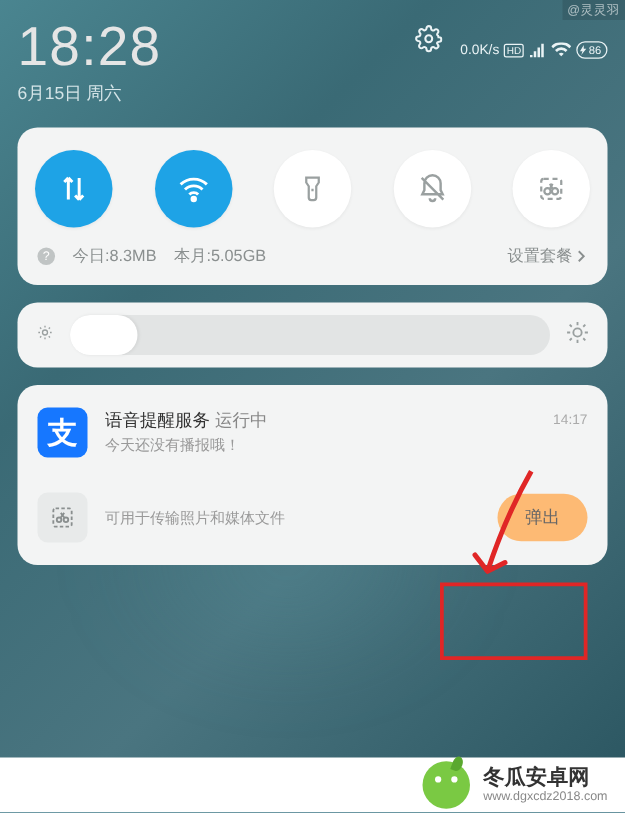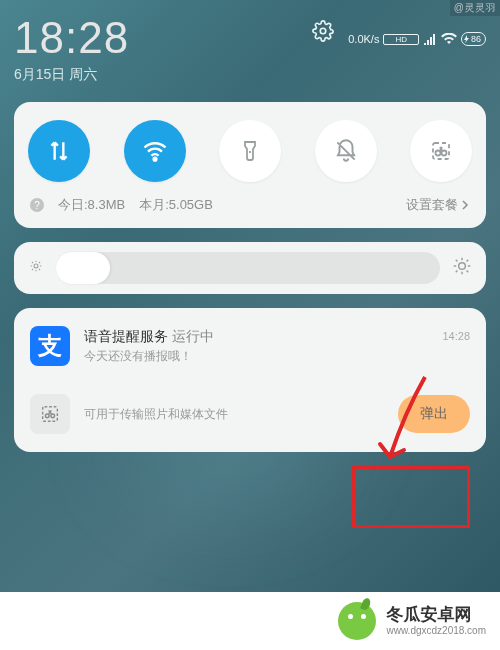--- a/index.html
+++ b/index.html
@@ -184,21 +184,21 @@
   top: 0; right: 0;
   font-size: 10px;
   color: rgba(255,255,255,0.6);
   background: rgba(0,0,0,0.12);
   padding: 1px 4px;
   letter-spacing: 0.5px;
 }
 .brand-bar {
   position: absolute;
   bottom: 0; left: 0; right: 0;
-  height: 58px;
+  height: 44px;
   background: #fff;
   display: flex;
   align-items: center;
   justify-content: flex-end;
   padding: 0 14px;
   gap: 11px;
 }
 .brand-logo {
   width: 38px; height: 38px;
   background: #7ac943;
@@ -244,21 +244,21 @@
     </div>
     <div class="header-right">
       <div class="gear">
         <svg width="22" height="22" viewBox="0 0 24 24" fill="none" stroke="currentColor" stroke-width="1.8">
           <circle cx="12" cy="12" r="3"></circle>
           <path d="M19.4 15a1.7 1.7 0 0 0 .34 1.87l.06.06a2 2 0 1 1-2.83 2.83l-.06-.06a1.7 1.7 0 0 0-1.87-.34 1.7 1.7 0 0 0-1.03 1.56V21a2 2 0 0 1-4 0v-.09a1.7 1.7 0 0 0-1.11-1.56 1.7 1.7 0 0 0-1.87.34l-.06.06a2 2 0 1 1-2.83-2.83l.06-.06a1.7 1.7 0 0 0 .34-1.87 1.7 1.7 0 0 0-1.56-1.03H3a2 2 0 0 1 0-4h.09a1.7 1.7 0 0 0 1.56-1.11 1.7 1.7 0 0 0-.34-1.87l-.06-.06a2 2 0 1 1 2.83-2.83l.06.06a1.7 1.7 0 0 0 1.87.34H9a1.7 1.7 0 0 0 1.03-1.56V3a2 2 0 0 1 4 0v.09a1.7 1.7 0 0 0 1.03 1.56 1.7 1.7 0 0 0 1.87-.34l.06-.06a2 2 0 1 1 2.83 2.83l-.06.06a1.7 1.7 0 0 0-.34 1.87V9c.66.27 1.09.91 1.09 1.62H21a2 2 0 0 1 0 4h-.09a1.7 1.7 0 0 0-1.51 1z"></path>
         </svg>
       </div>
       <div class="status-row">
         <span>0.0K/s</span>
-        <span style="font-size:8px;border:1px solid #eaf3f5;padding:0 11px;border-radius:2px;">HD</span>
+        <span style="font-size:8px;border:1px solid #eaf3f5;padding:0 1px;border-radius:2px;">HD</span>
         <svg width="14" height="12" viewBox="0 0 14 12">
             <path fill="currentColor" d="M1 10h2v2H1zM4 7h2v5H4zM7 4h2v8H7zM10 1h2v11h-2z"></path>
           </svg>
         <svg width="16" height="12" viewBox="0 0 16 12">
             <path fill="currentColor" d="M8 11L6 9a3 3 0 014 0zM3 6a7 7 0 0110 0l-1.5 1.5a5 5 0 00-7 0zM0 3a11 11 0 0116 0l-1.5 1.5a9 9 0 00-13 0z"></path>
           </svg>
         <span class="battery">
           <svg width="6" height="8" viewBox="0 0 6 8">
               <path fill="currentColor" d="M3 0L0 5h2l-1 3 4-5H3z"></path>
             </svg>
@@ -334,21 +334,21 @@
 
   <div class="card notif-card">
     <div class="notif">
       <div class="notif-icon alipay">支</div>
       <div class="notif-body">
         <div class="notif-title">
           <span>语音提醒服务</span><span class="running">运行中</span>
         </div>
         <div class="notif-sub">今天还没有播报哦！</div>
       </div>
-      <div class="notif-time">14:28</div>
+      <div class="notif-time">14:17</div>
     </div>
     <div class="notif">
       <div class="notif-icon usb">
         <svg width="22" height="22" viewBox="0 0 24 24" fill="none" stroke="currentColor" stroke-width="1.6">
             <rect x="4" y="4" width="16" height="16" rx="2" stroke-dasharray="3 2"></rect>
             <circle cx="9" cy="14" r="2"></circle>
             <circle cx="15" cy="14" r="2"></circle>
             <path d="M10.5 12l3-4M13.5 12l-3-4"></path>
           </svg>
       </div>

